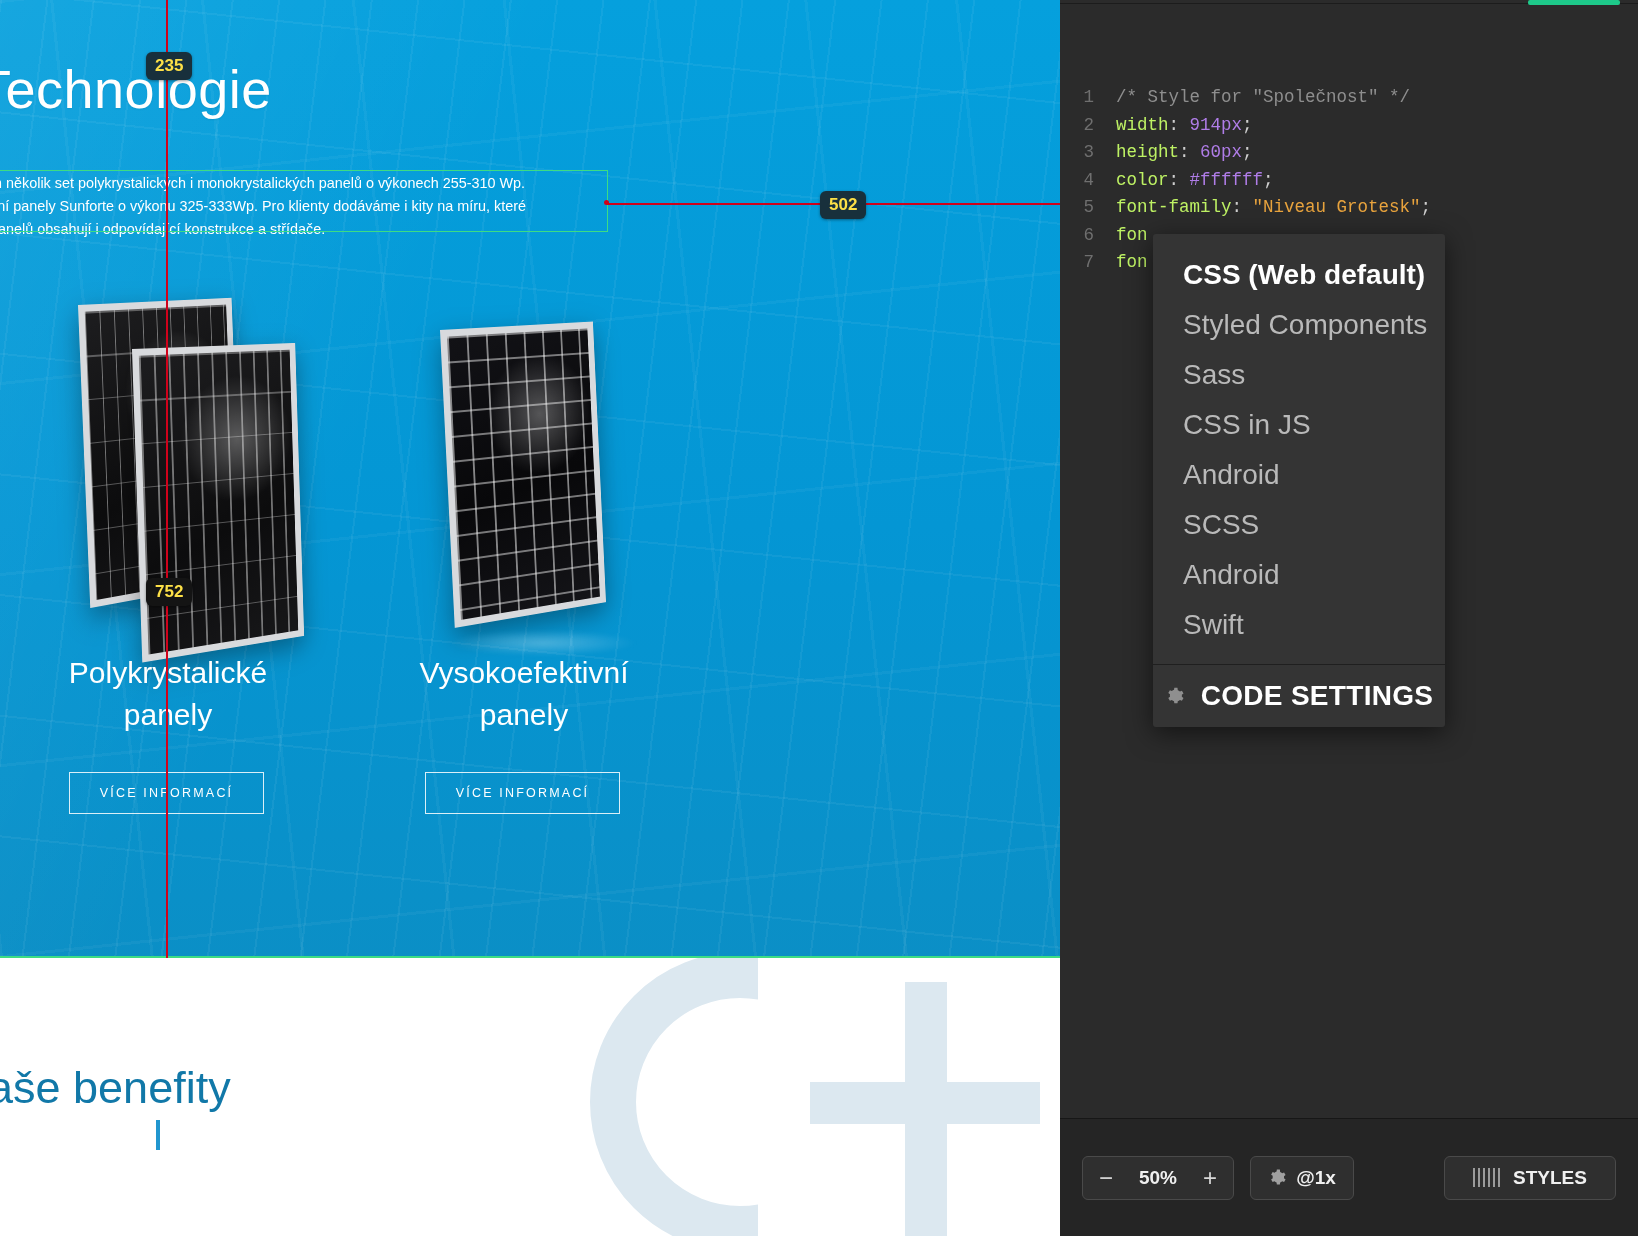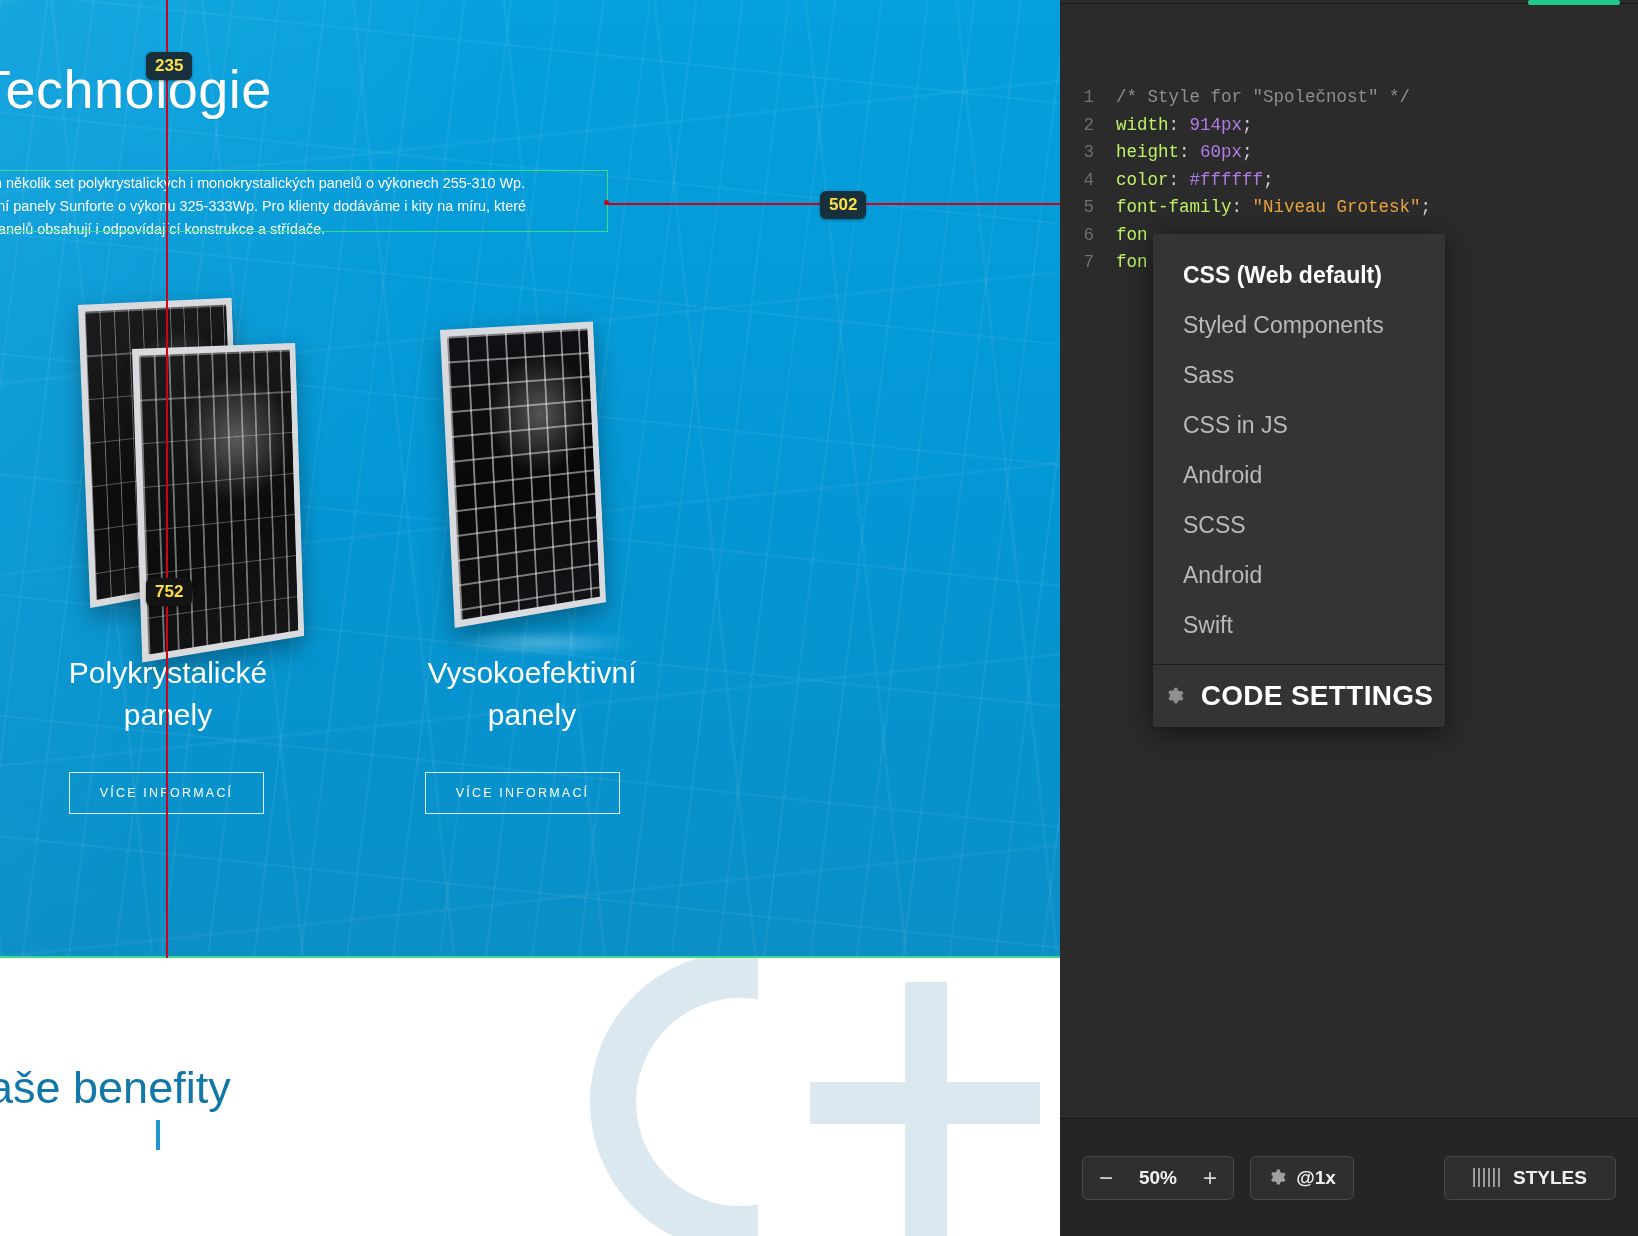--- a/index.html
+++ b/index.html
@@ -50,21 +50,21 @@
     font-size:14.4px; line-height:23px; color:#ffffff; padding:0 4px;
     white-space:nowrap;
   }
   .sel-para div{ white-space:nowrap; }
 
   .card-title {
     position:absolute; text-align:center; color:#fff;
     font-size:30px; font-weight:300; line-height:42px;
   }
   #t1 { left:24px;  top:652px; width:288px; }
-  #t2 { left:388px; top:652px; width:288px; }
+  #t2 { left:380px; top:652px; width:288px; }
 
   .btn-more {
     position:absolute; height:42px; border:1.5px solid rgba(255,255,255,.85);
     color:#ffffff; font-size:12.5px; letter-spacing:2.2px;
     display:flex; align-items:center; justify-content:center;
   }
   #b1 { left:69px;  top:772px; width:195px; }
   #b2 { left:425px; top:772px; width:195px; }
 
   
@@ -210,21 +210,21 @@
 
   
   .menu{
     position:absolute; left:1153px; top:234px; width:292px;
     background:#343434; border-radius:3px;
     box-shadow:0 6px 26px rgba(0,0,0,.55); z-index:40;
     padding:16px 0 0 0;
   }
   .menu-item{
     height:50px; display:flex; align-items:center; padding-left:30px;
-    font-size:23px; color:#b9b9b9;
+    font-size:28px; color:#b9b9b9;
   }
   .menu-item.sel{ color:#ffffff; font-weight:bold; }
   .menu-sep{ height:1px; background:#1f1f1f; margin-top:14px; }
   .menu-footer{
     height:62px; display:flex; align-items:center; justify-content:center;
     gap:16px; color:#ffffff; font-size:28px; font-weight:bold; letter-spacing:.3px;
   }
 </style>
 </head>
 <body>

